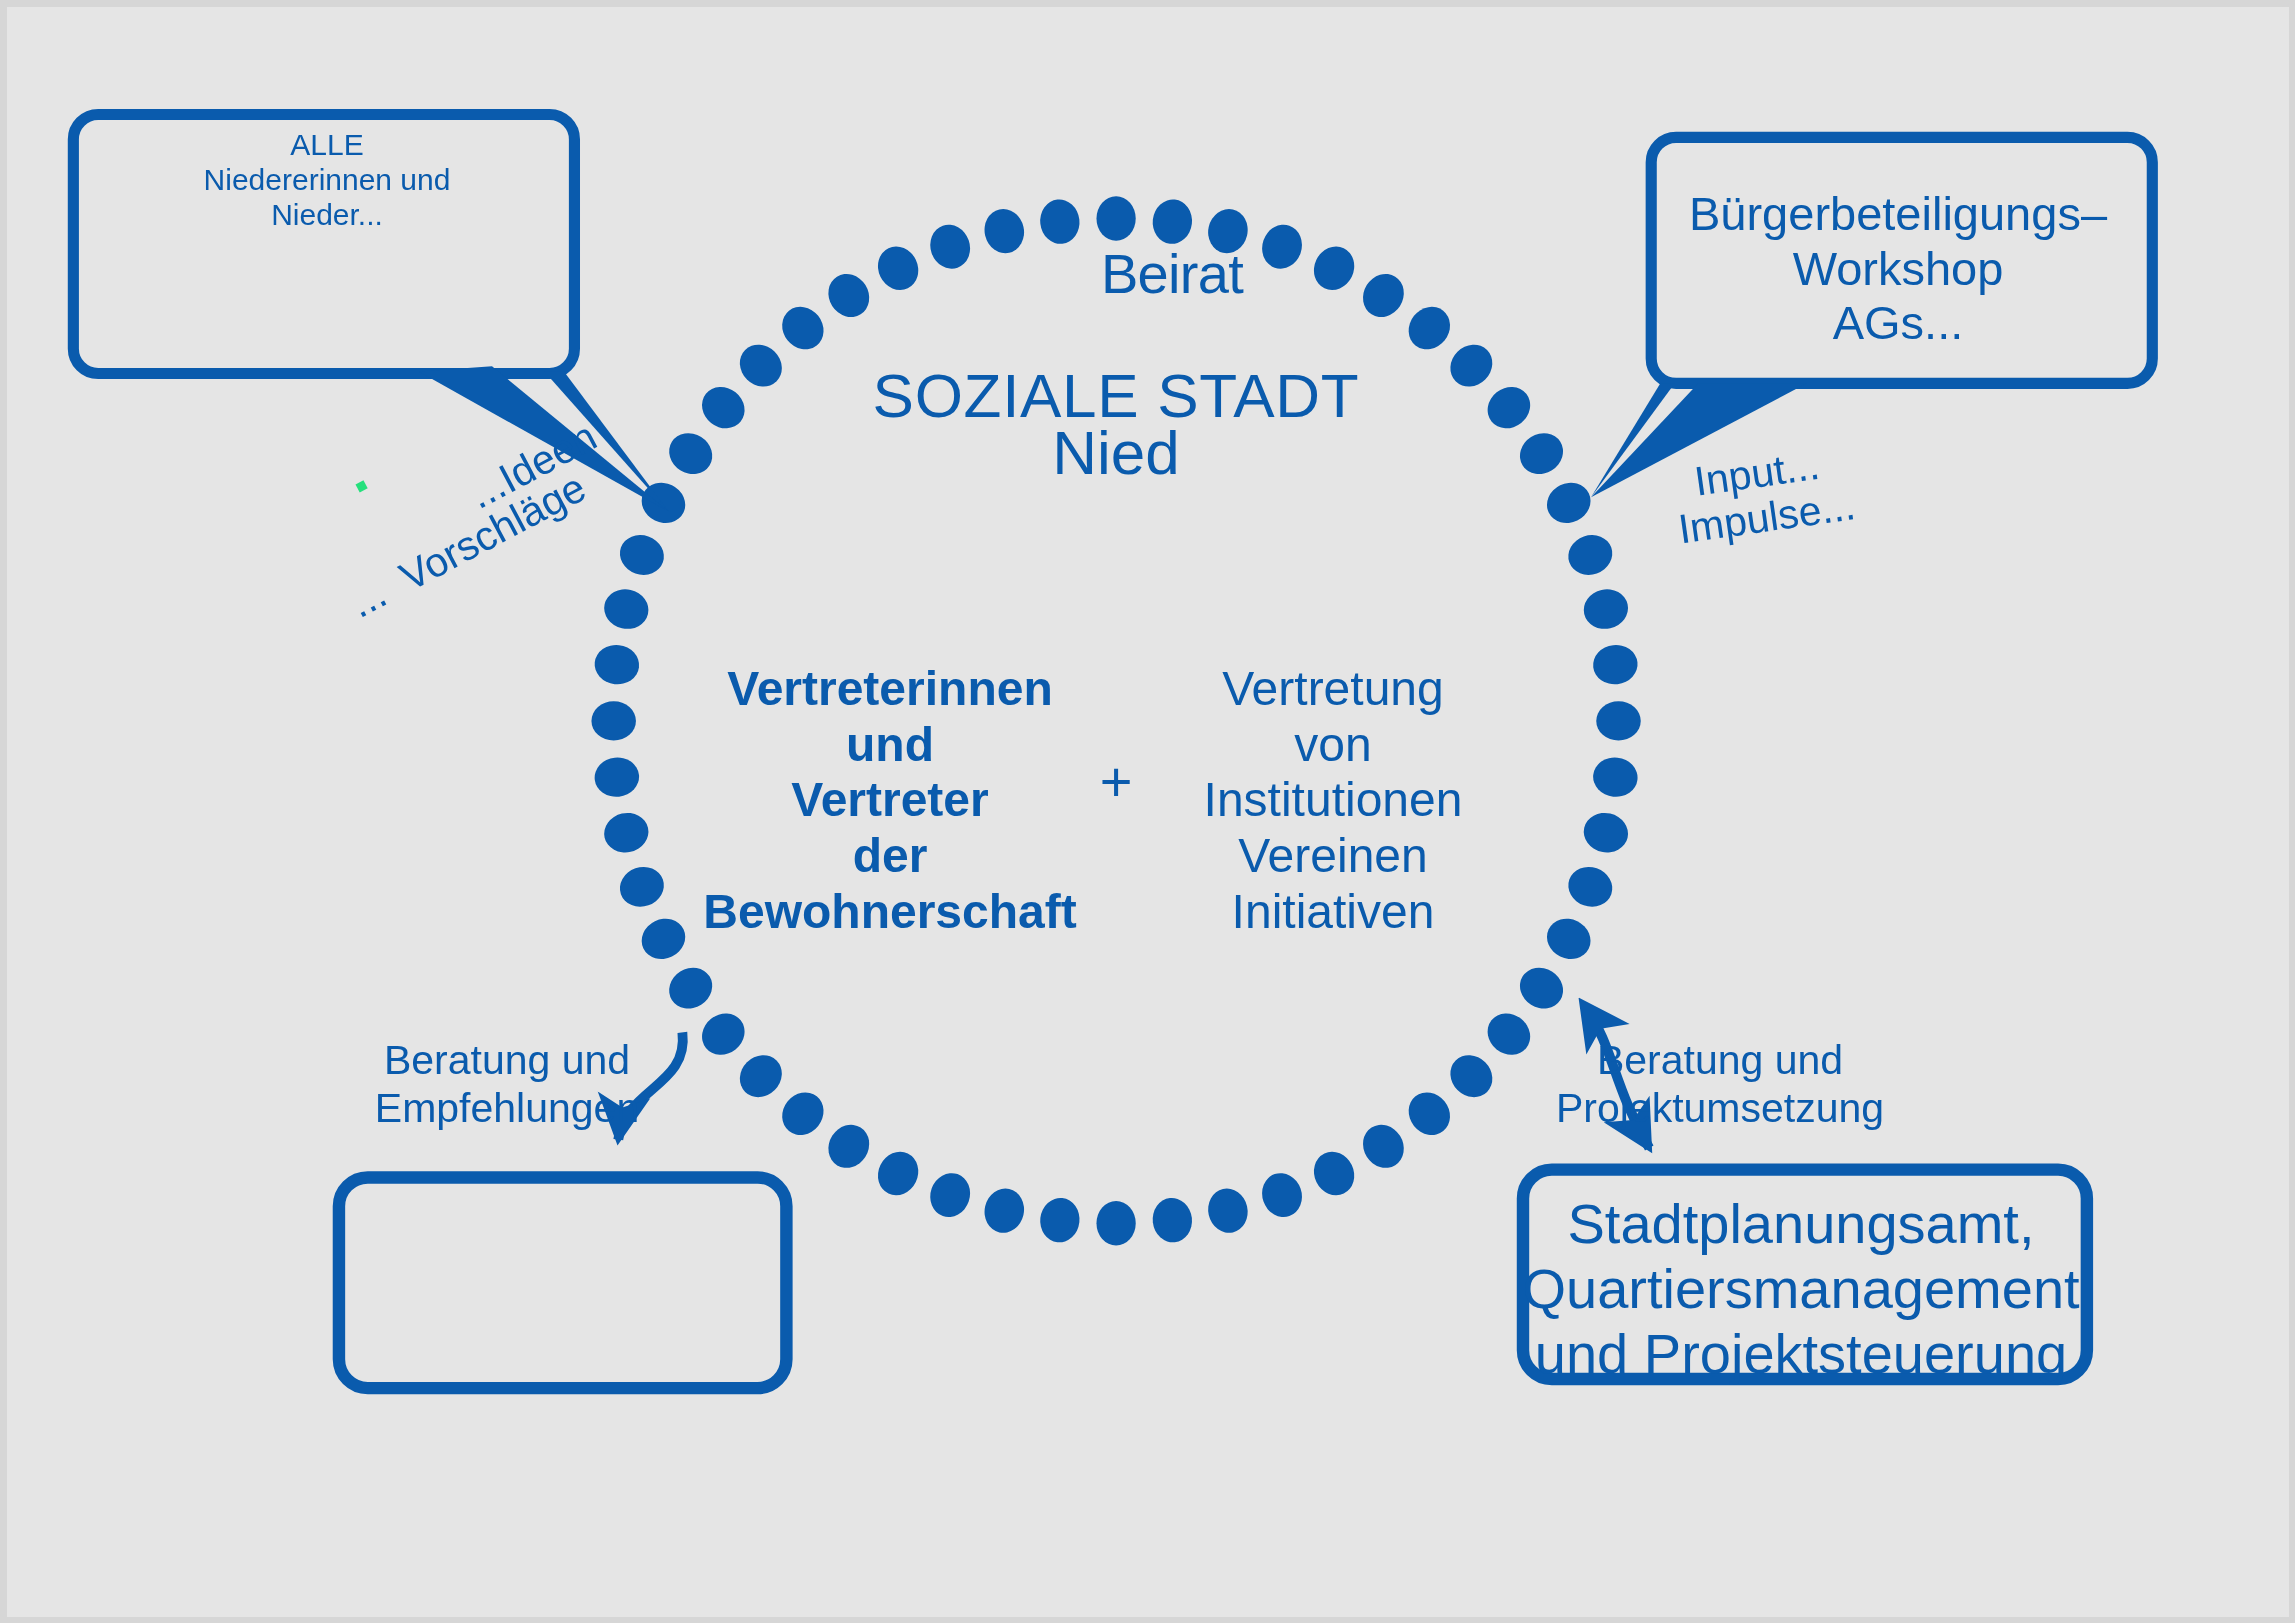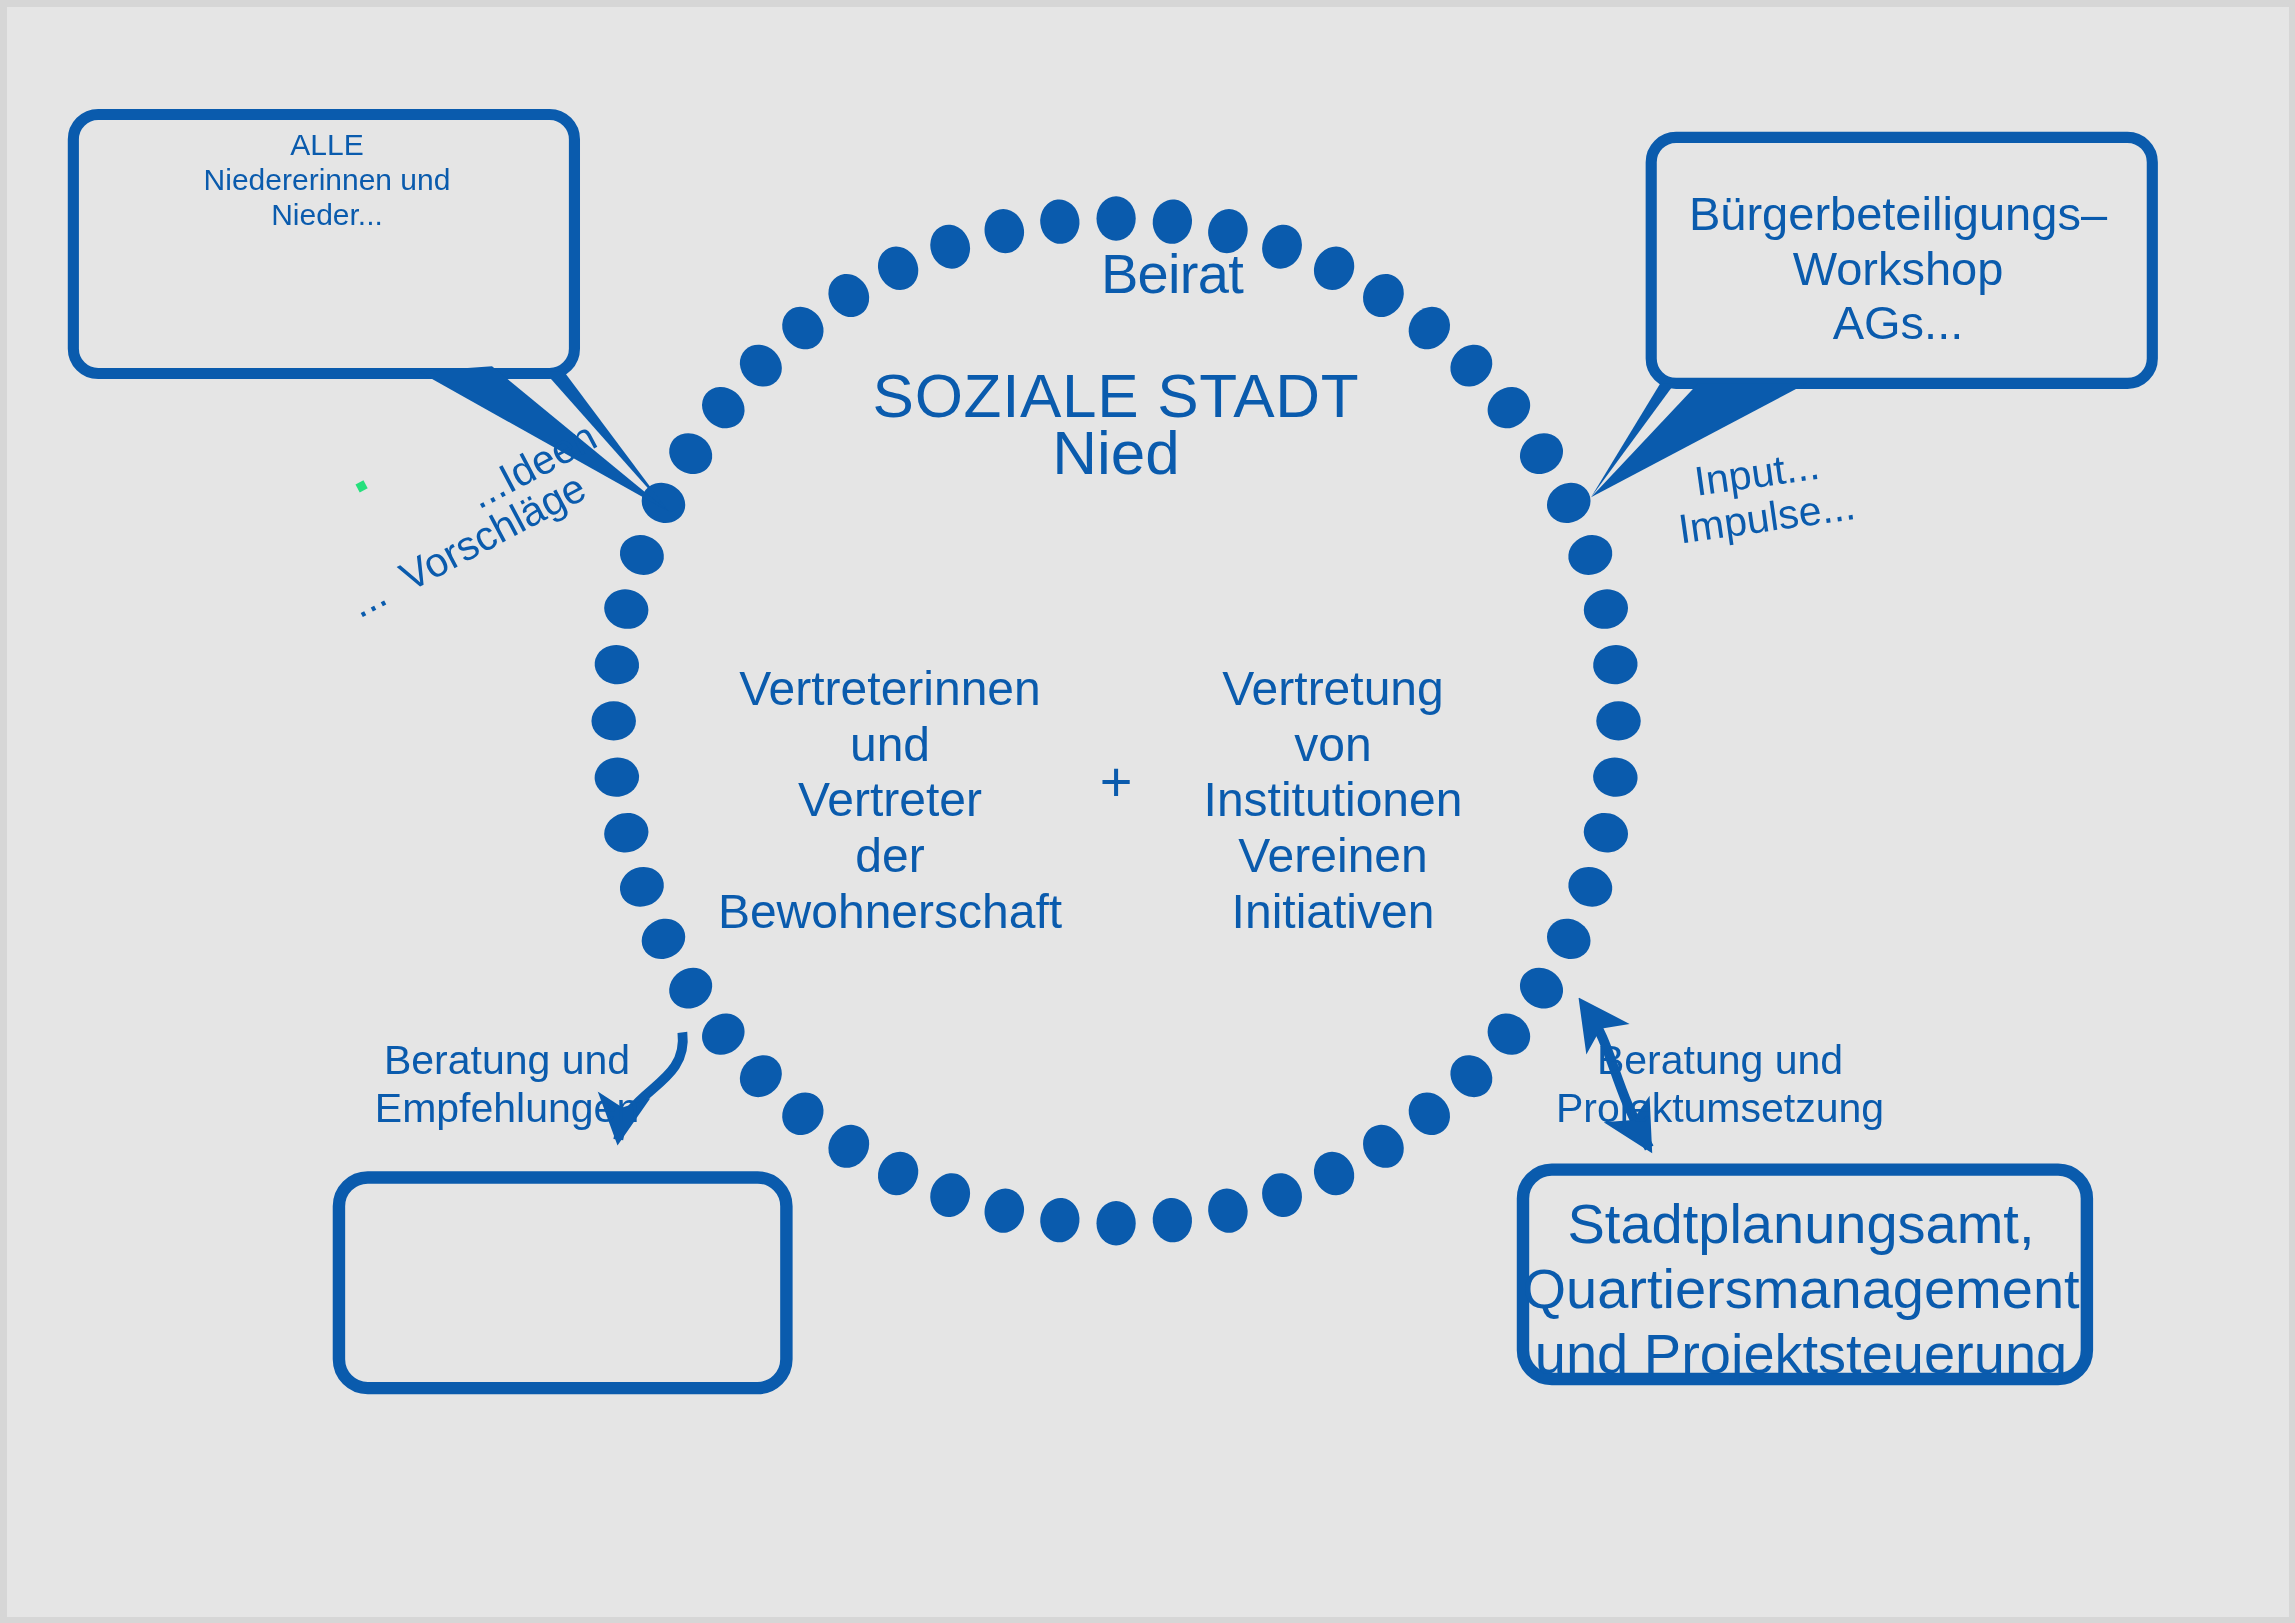--- a/index.html
+++ b/index.html
@@ -59,20 +59,21 @@
     left: 1116px;
     top: 417px;
     transform: translateX(-50%);
     font-size: 62px;
   }
   #col-left {
     left: 890px;
     top: 661px;
     transform: translateX(-50%);
     font-size: 48px;
+    font-weight: bold;
   }
   #col-right {
     left: 1333px;
     top: 661px;
     transform: translateX(-50%);
     font-size: 48px;
   }
   #plus-sign {
     left: 1116px;
     top: 782px;

